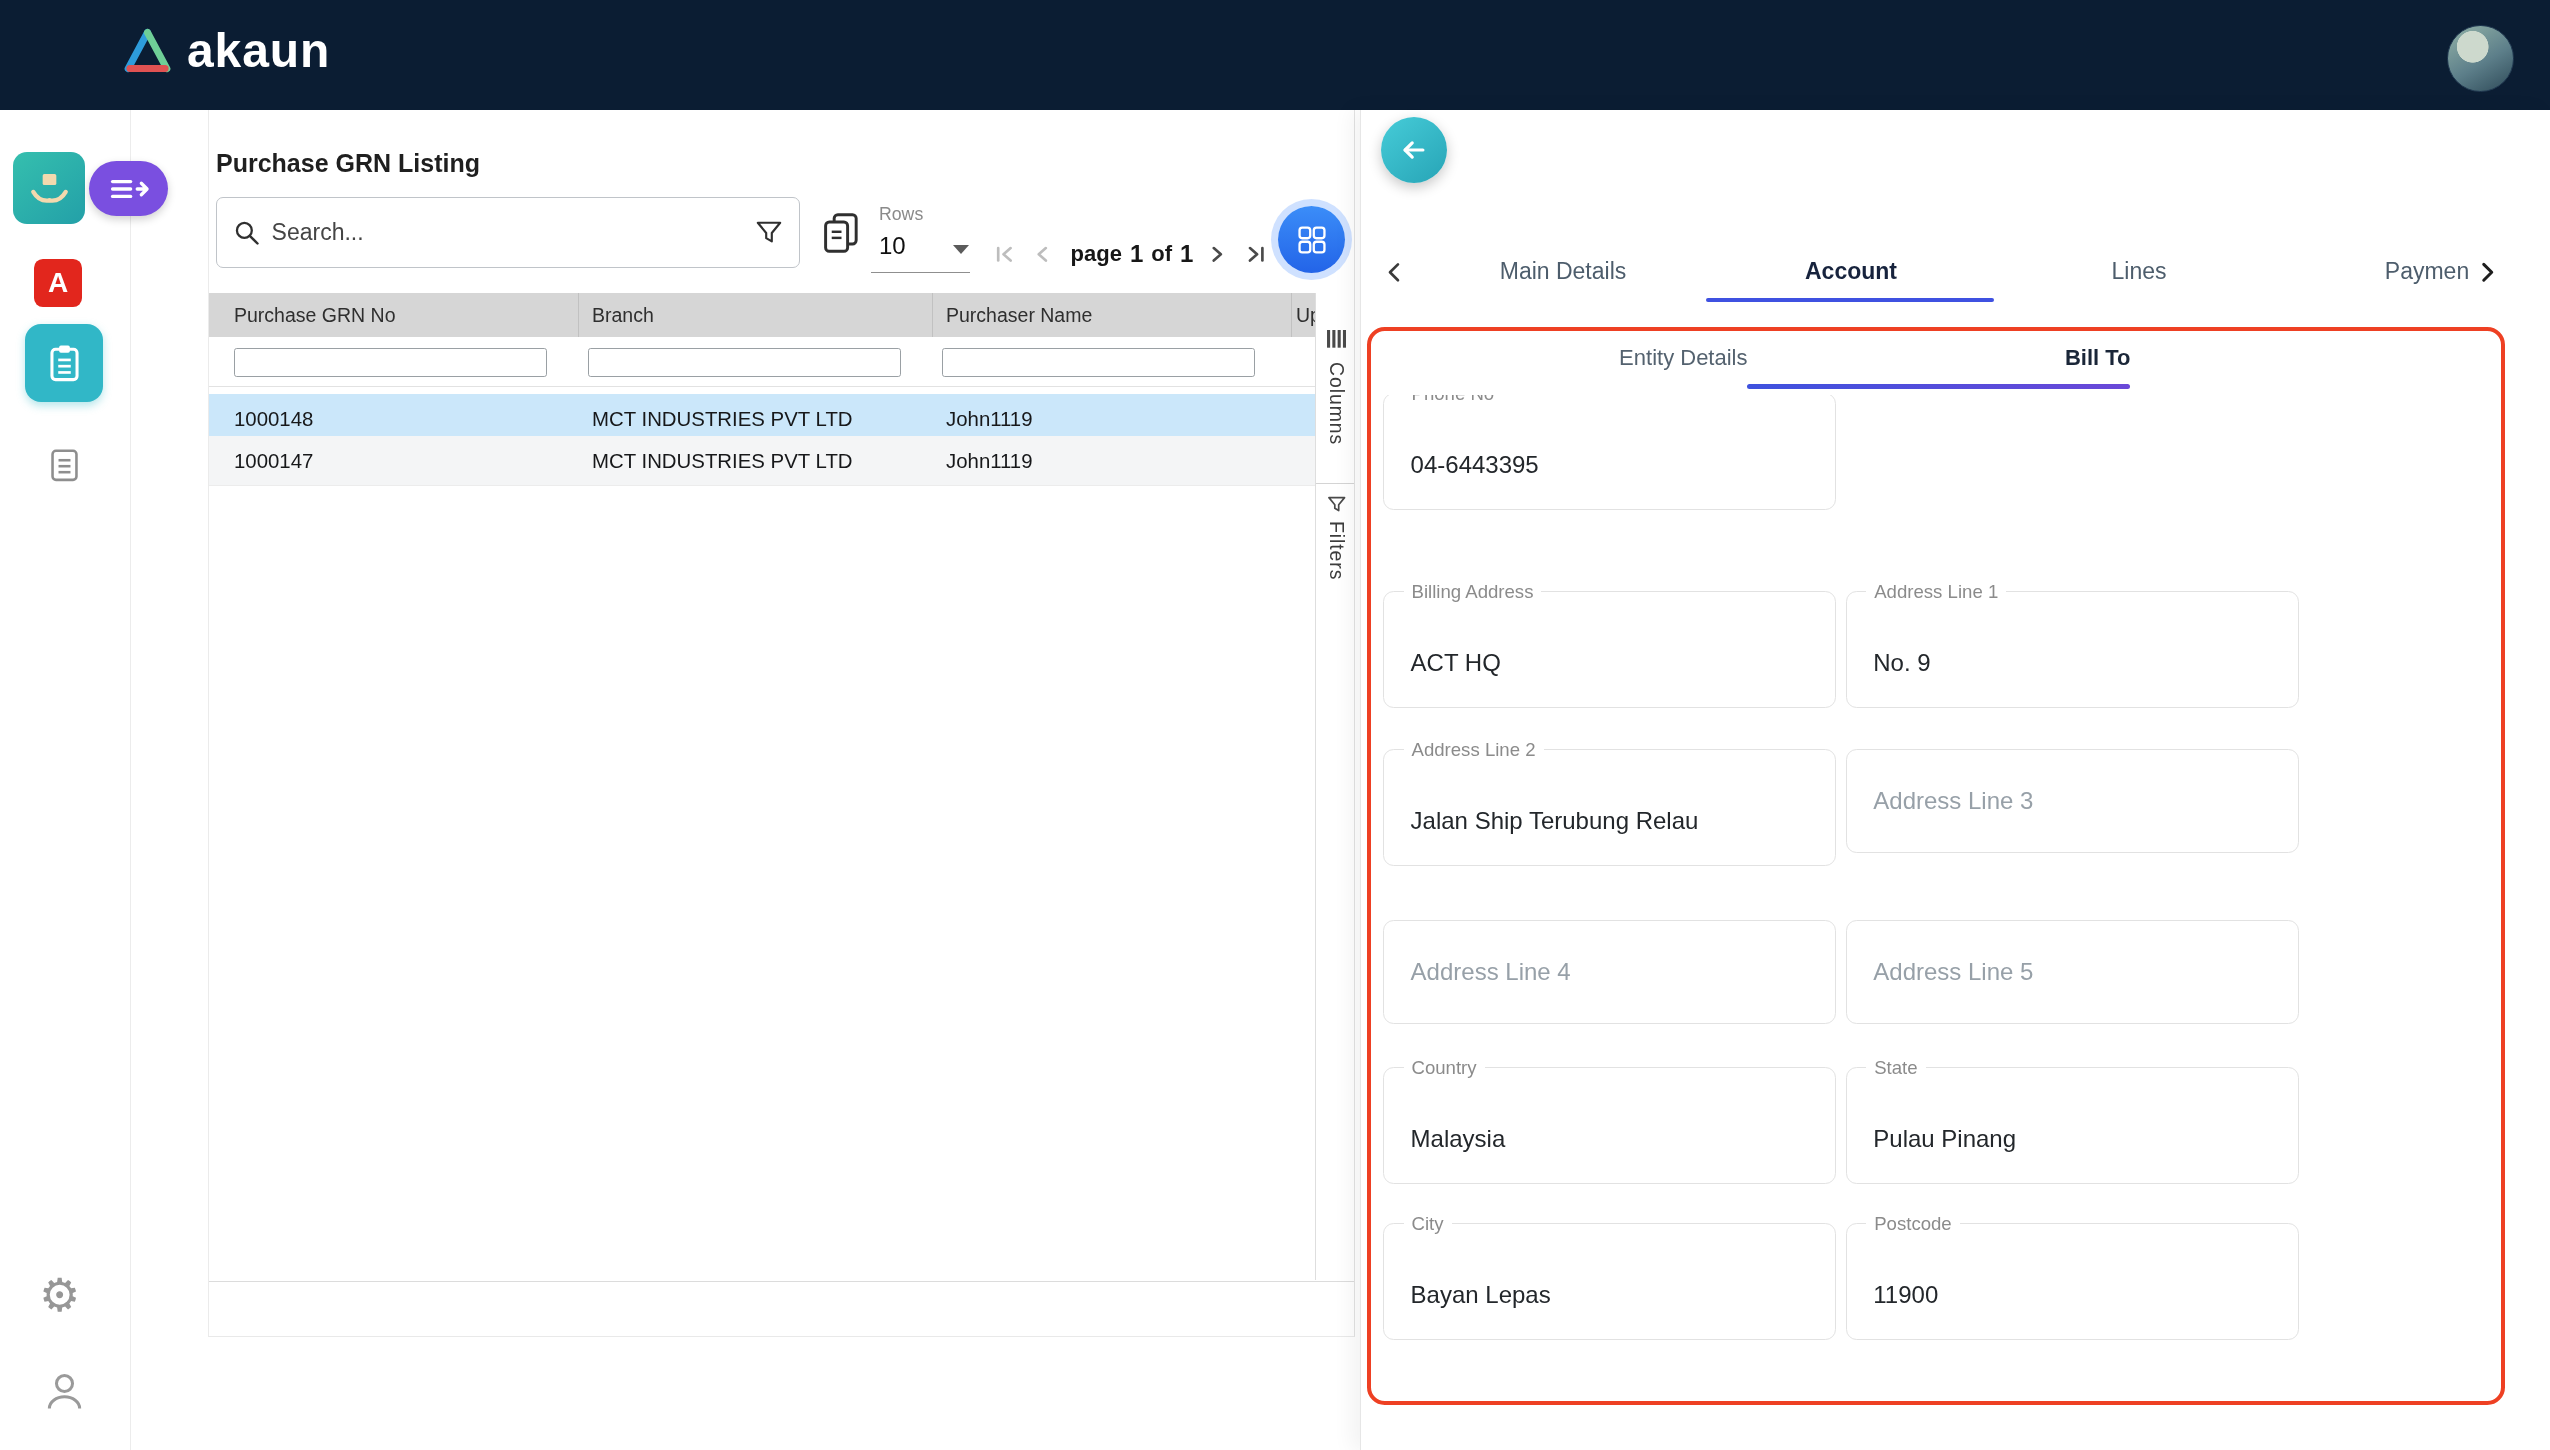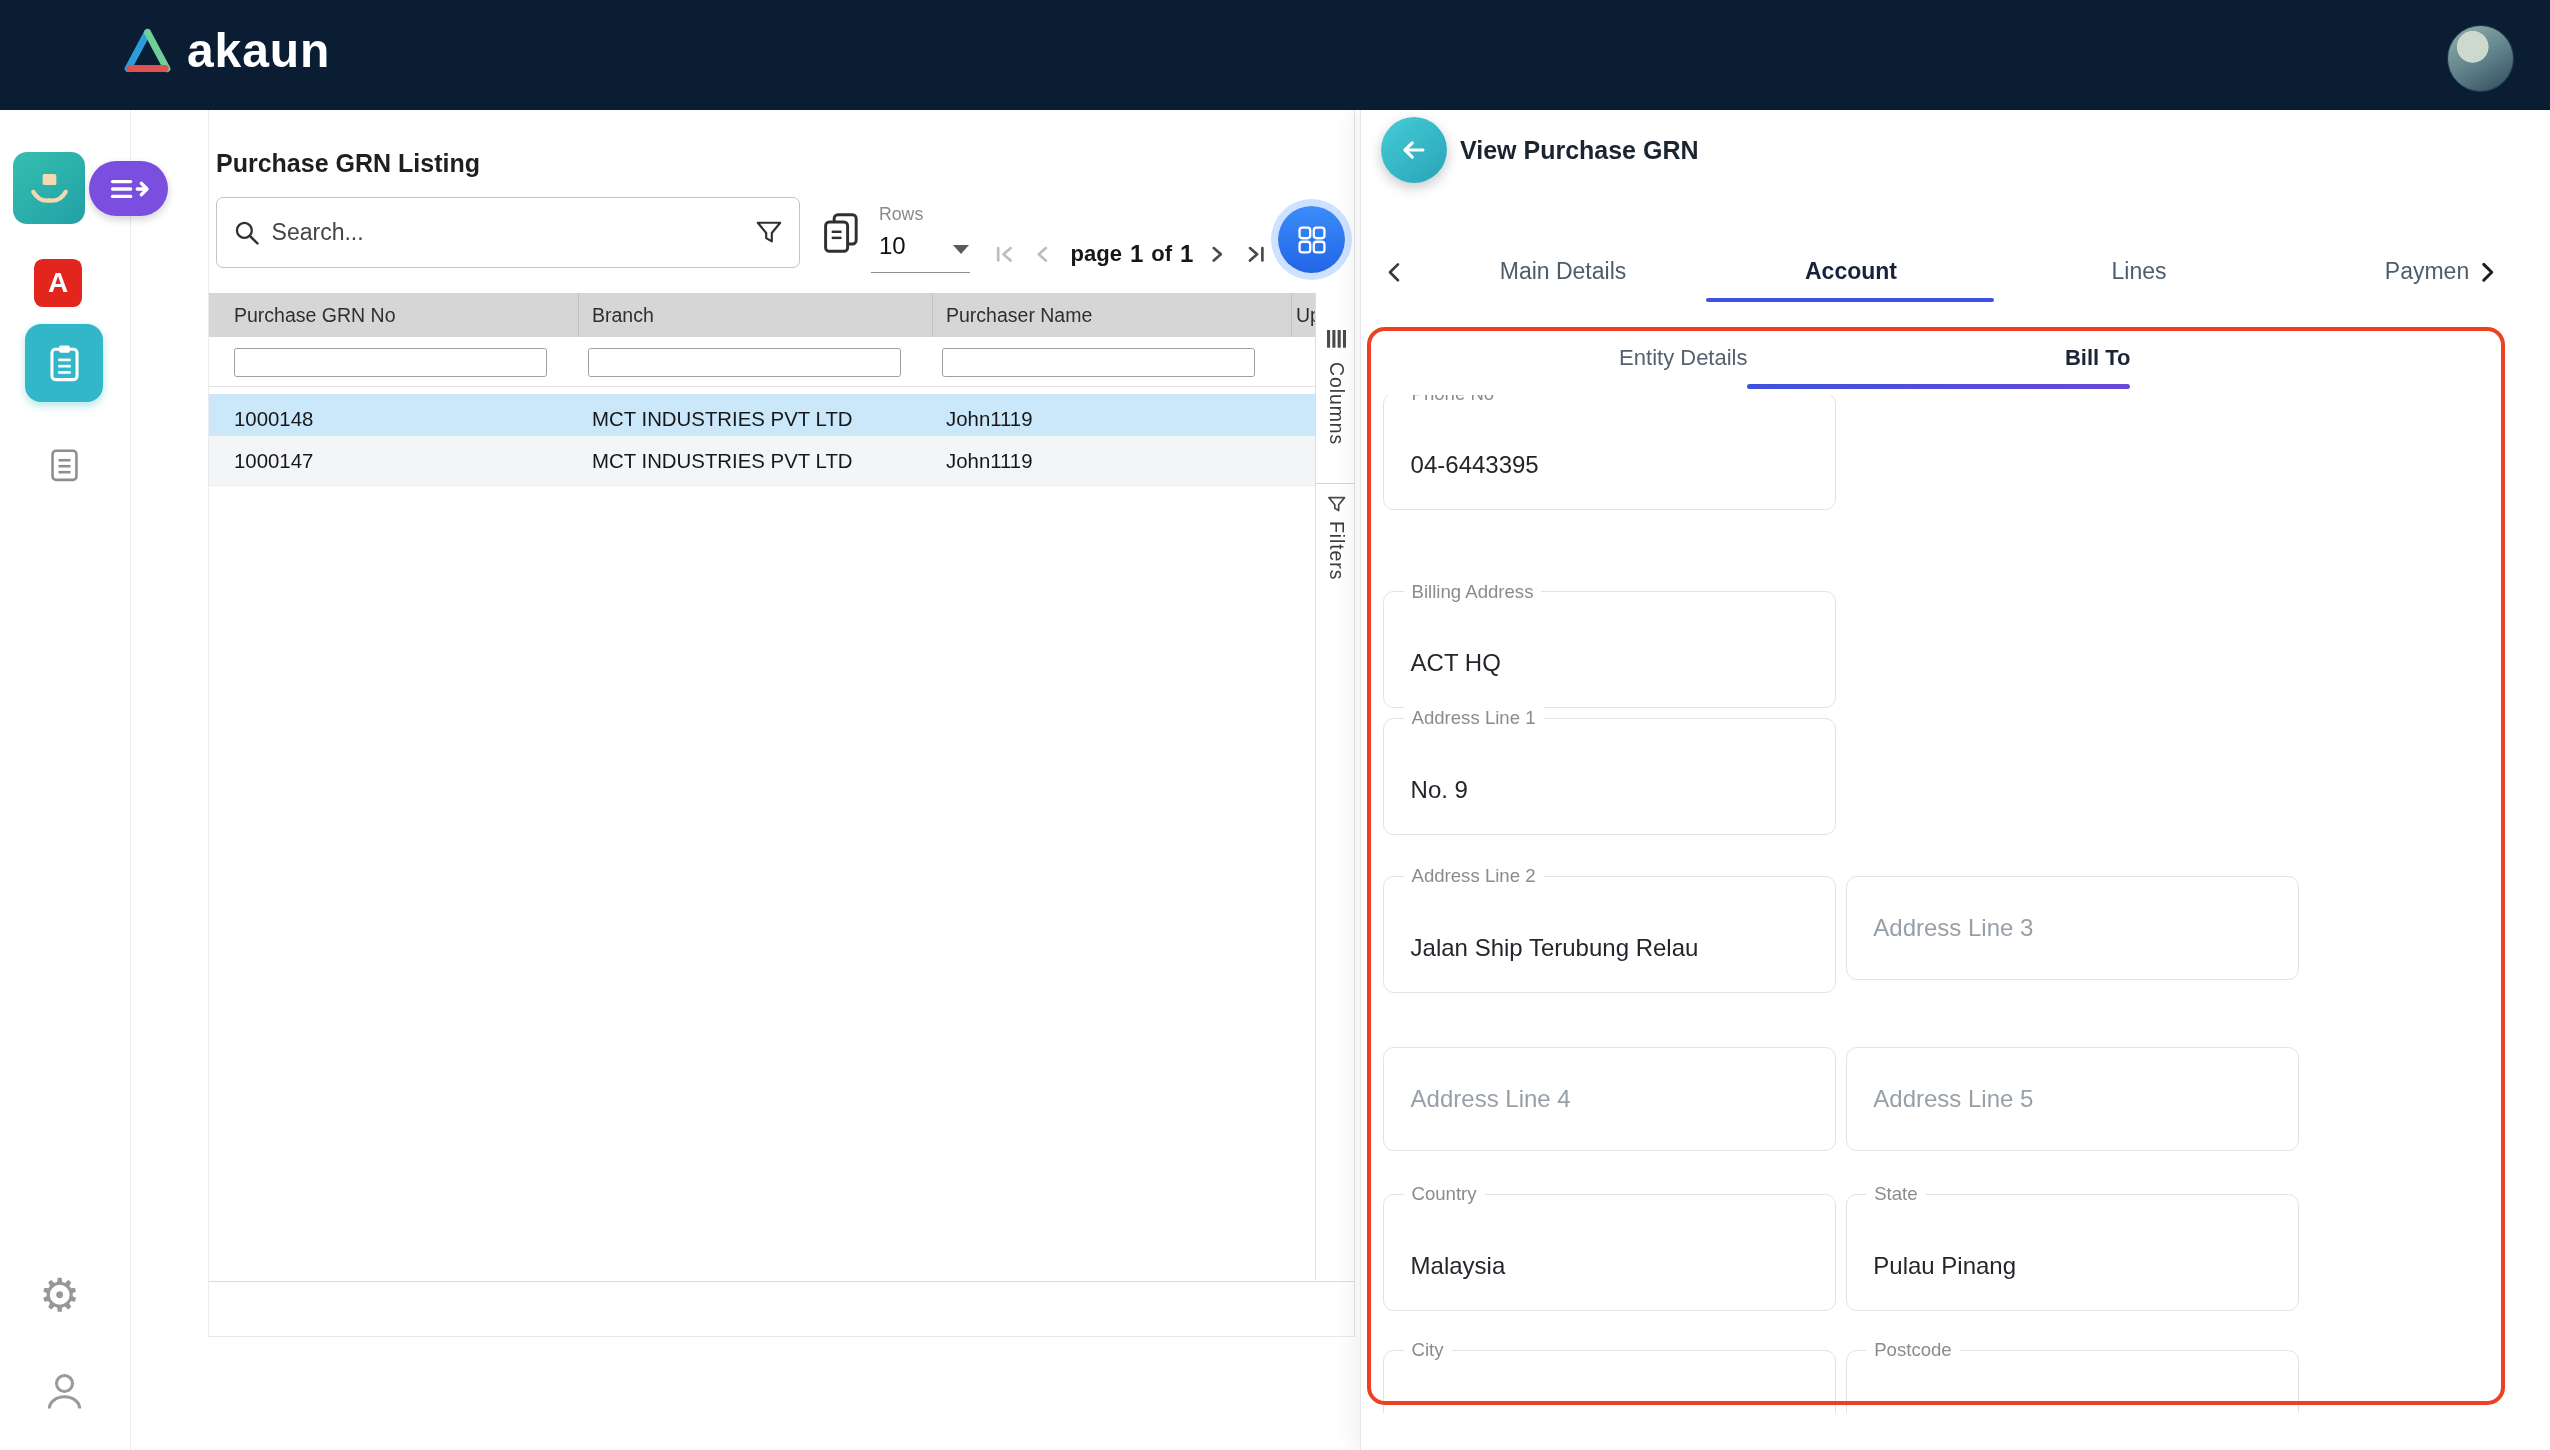--- a/index.html
+++ b/index.html
@@ -95,21 +95,21 @@
 
   .subtabs-wrap { position:absolute; left:3.5px; top:219px; width:1148px; height:58px; display:flex; }
   .subtab { flex:0 0 383px; text-align:right; line-height:58px; font-size:22px; color:#54626f; cursor:pointer; }
   .subtab.active { color:#1a2638; font-weight:700; }
   .subtab-underline { position:absolute; left:386px; top:274px; width:383px; height:5.3px; border-radius:2.7px;
                       background:linear-gradient(90deg,#3e52de,#6a48d8); }
 
   .tab-content { position:absolute; left:22px; top:285px; width:1110px; height:1018px; overflow:hidden; }
   .frow { display:flex; gap:9.7px; }
   .r1 { margin-top:-1.8px; margin-bottom:81px; }
-  .r2 { margin-bottom:41px;flex-direction:column; }
+  .r2 { margin-bottom:41px; }
   .r3 { margin-bottom:54px; }
   .r4 { margin-bottom:43px; }
   .r5 { margin-bottom:39px; }
   .field { position:relative; width:453px; height:117px; background:#fff; border:0.9px solid #e2e2e2; border-radius:10.6px; }
   .field.empty { height:104px; }
   .flabel { position:absolute; top:-11.5px; left:19.5px; background:#fff; padding:0 8px; font-size:18.6px; color:#8b8b8b; white-space:nowrap; }
   .fvalue { position:absolute; left:26.6px; top:57px; font-size:24px; color:#23272b; white-space:nowrap; }
   .field.empty .fvalue { top:37px; color:#97a0a8; }
   .fspacer { width:550px; }
 
@@ -295,21 +295,20 @@
   </div>
 </div>
 
 <div class="detail-panel">
   <div class="back-btn">
     <svg width="32" height="32" viewBox="0 0 36 36">
       <line x1="28" y1="18" x2="8" y2="18" stroke="#fff" stroke-width="3.6" stroke-linecap="round"></line>
       <polyline points="16,10 8,18 16,26" stroke="#fff" stroke-width="3.6" fill="none" stroke-linecap="round" stroke-linejoin="round"></polyline>
     </svg>
   </div>
-  <div class="detail-title">View Purchase GRN</div>
 
   <div class="tabs-chevron tc-left">
     <svg width="26.6" height="26.6" viewBox="0 0 30 30">
       <polyline points="18,6 9,15 18,24" stroke="#3a3a3a" stroke-width="3" fill="none" stroke-linecap="round" stroke-linejoin="round"></polyline>
     </svg>
   </div>
   <div class="tabs-wrap">
     <div class="tab">Main Details</div>
     <div class="tab active">Account</div>
     <div class="tab">Lines</div>

